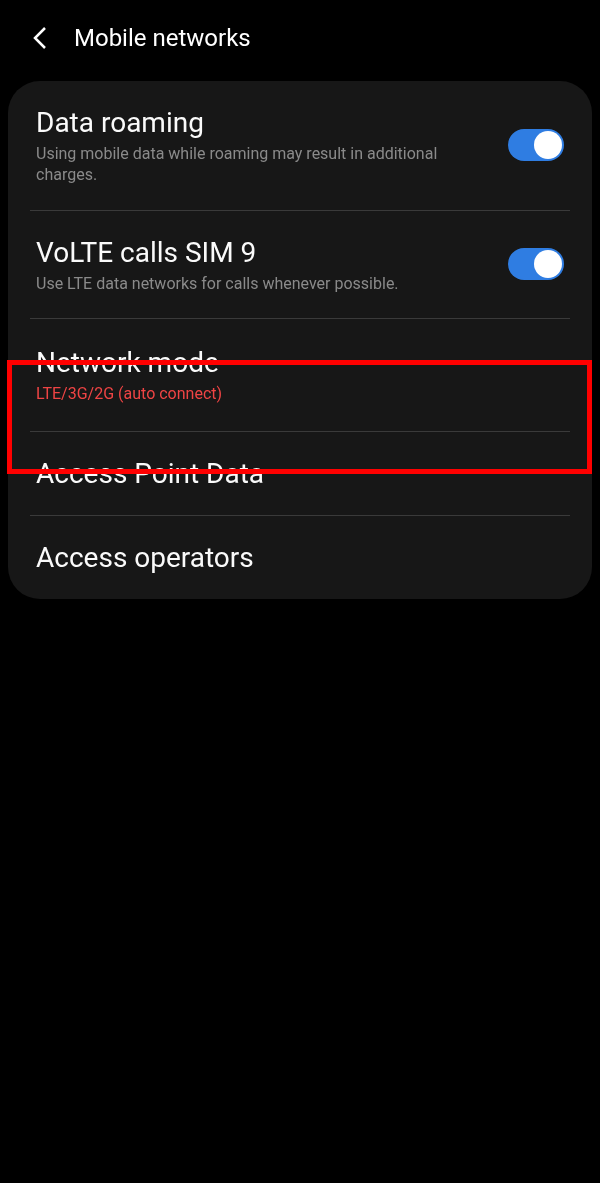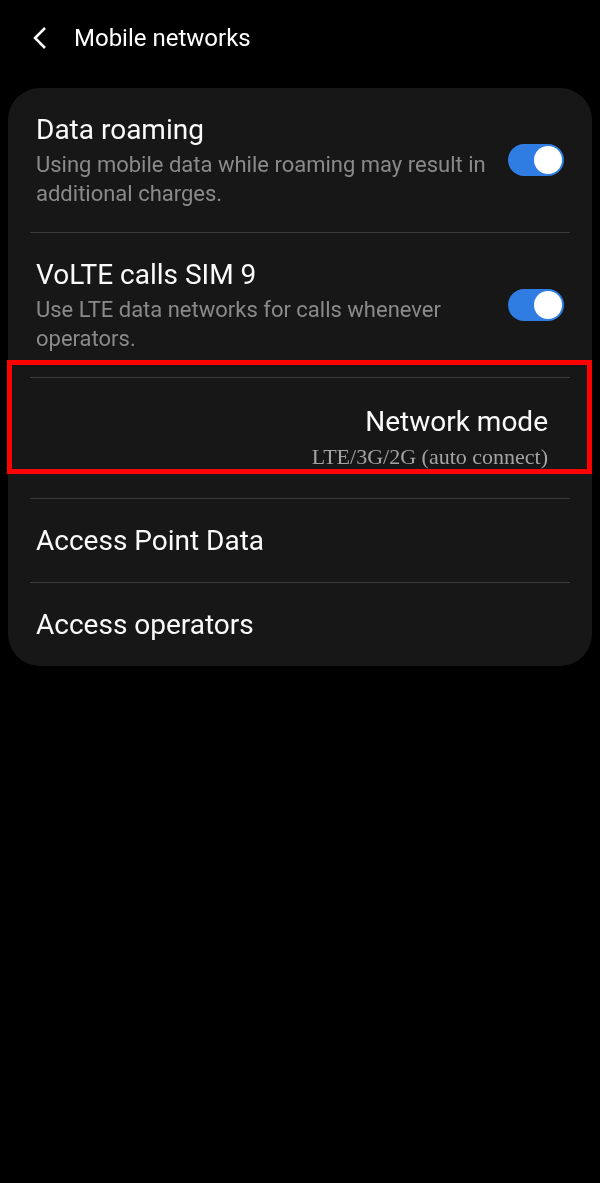--- a/index.html
+++ b/index.html
@@ -34,21 +34,21 @@
     fill: none;
   }
   .page-title {
     font-size: 24px;
     font-weight: 400;
     color: #fff;
   }
   .card {
     background: #171717;
     border-radius: 32px;
-    margin: 8px 8px;
+    margin: 1px 8px;
     padding: 0;
   }
   .row {
     padding: 24px 28px;
     display: flex;
     align-items: center;
     justify-content: space-between;
     position: relative;
   }
   .row-content {
@@ -56,27 +56,26 @@
     padding-right: 16px;
   }
   .row-title {
     font-size: 28px;
     font-weight: 400;
     color: #fafafa;
     line-height: 1.25;
     margin-bottom: 4px;
   }
   .row-subtitle {
-    font-size: 22px;
+    font-size: 16px;
     color: #8a8a8a;
     line-height: 1.3;
   }
   .row-subtitle.accent {
-    color: #a3a3a3;
-    font-family: Liberation Serif, serif;
+    color: #ef4444;
   }
   .divider {
     height: 1px;
     background: #3a3a3a;
     margin: 0 22px;
   }
   .toggle {
     width: 56px;
     height: 32px;
     background: #2f7de2;
@@ -121,30 +120,30 @@
     <div class="toggle">
       <div class="toggle-knob"></div>
     </div>
   </div>
 
   <div class="divider"></div>
 
   <div class="row">
     <div class="row-content">
       <div class="row-title">VoLTE calls SIM 9</div>
-      <div class="row-subtitle">Use LTE data networks for calls whenever operators.</div>
+      <div class="row-subtitle">Use LTE data networks for calls whenever possible.</div>
     </div>
     <div class="toggle">
       <div class="toggle-knob"></div>
     </div>
   </div>
 
   <div class="divider"></div>
 
-  <div class="row" style="padding-top:26px;padding-bottom:26px;text-align:right;">
+  <div class="row" style="padding-top:26px;padding-bottom:26px;">
     <div class="row-content">
       <div class="row-title">Network mode</div>
       <div class="row-subtitle accent">LTE/3G/2G (auto connect)</div>
     </div>
   </div>
 
   <div class="divider"></div>
 
   <div class="row">
     <div class="row-content">

